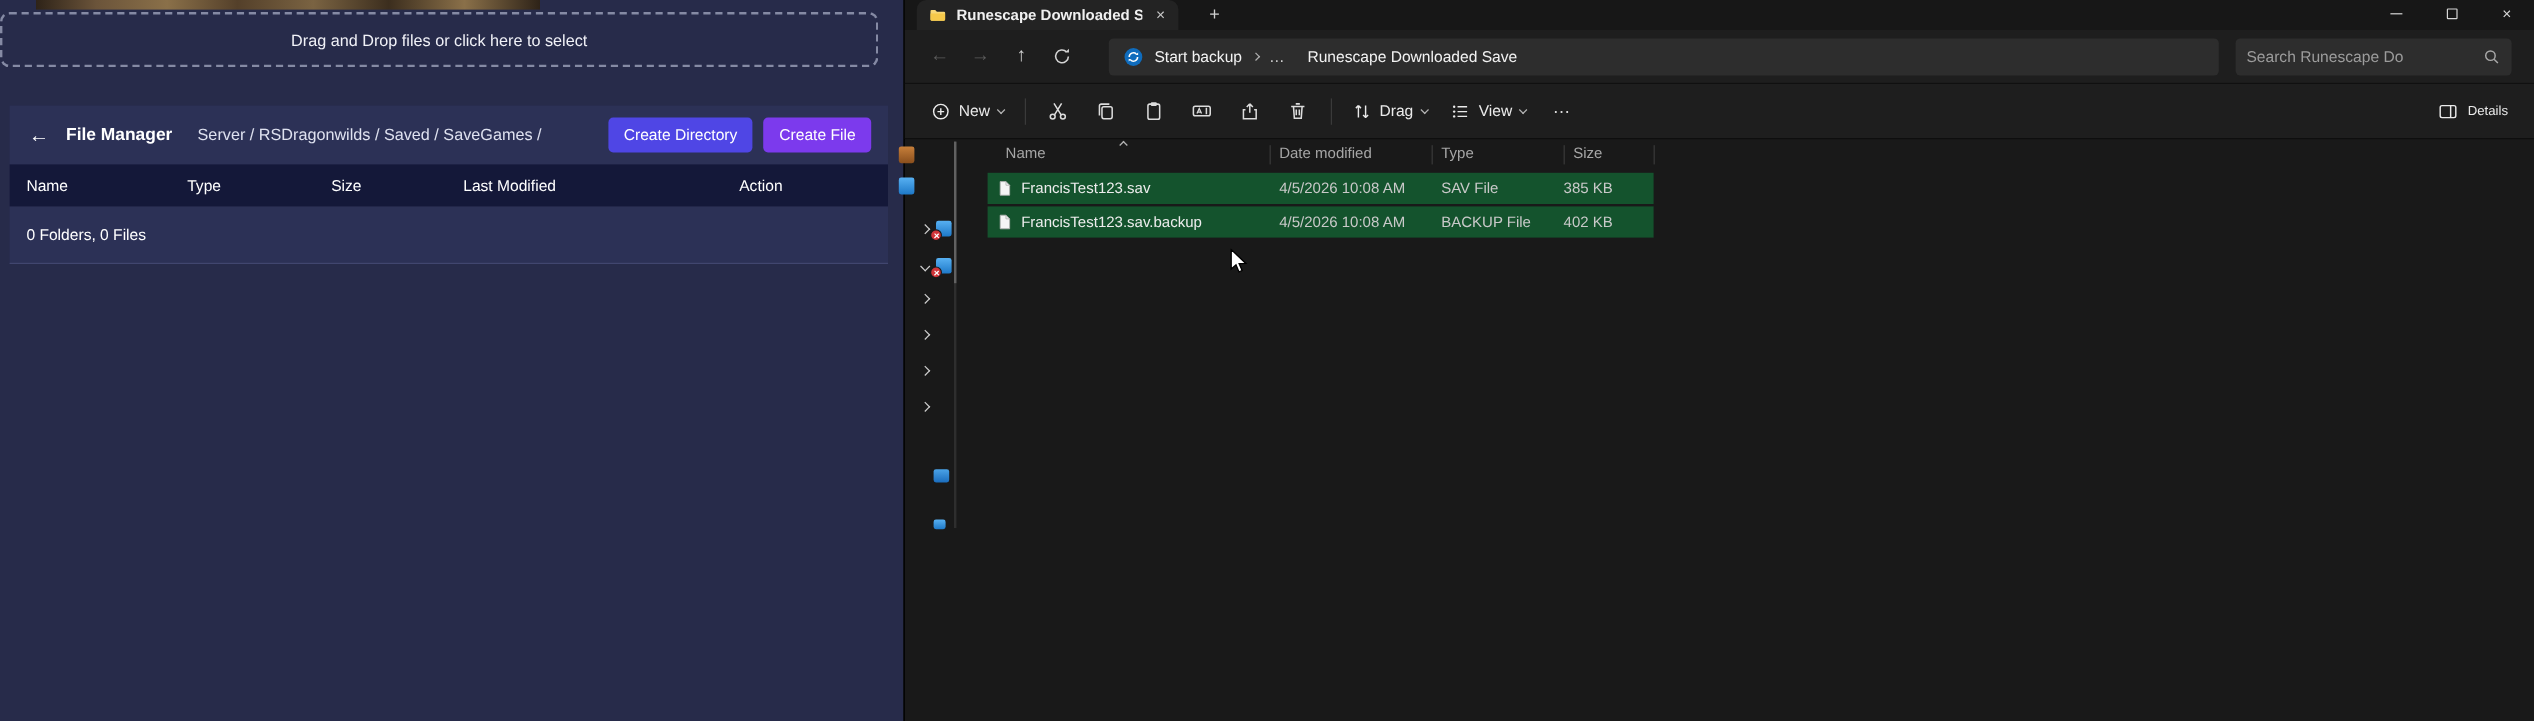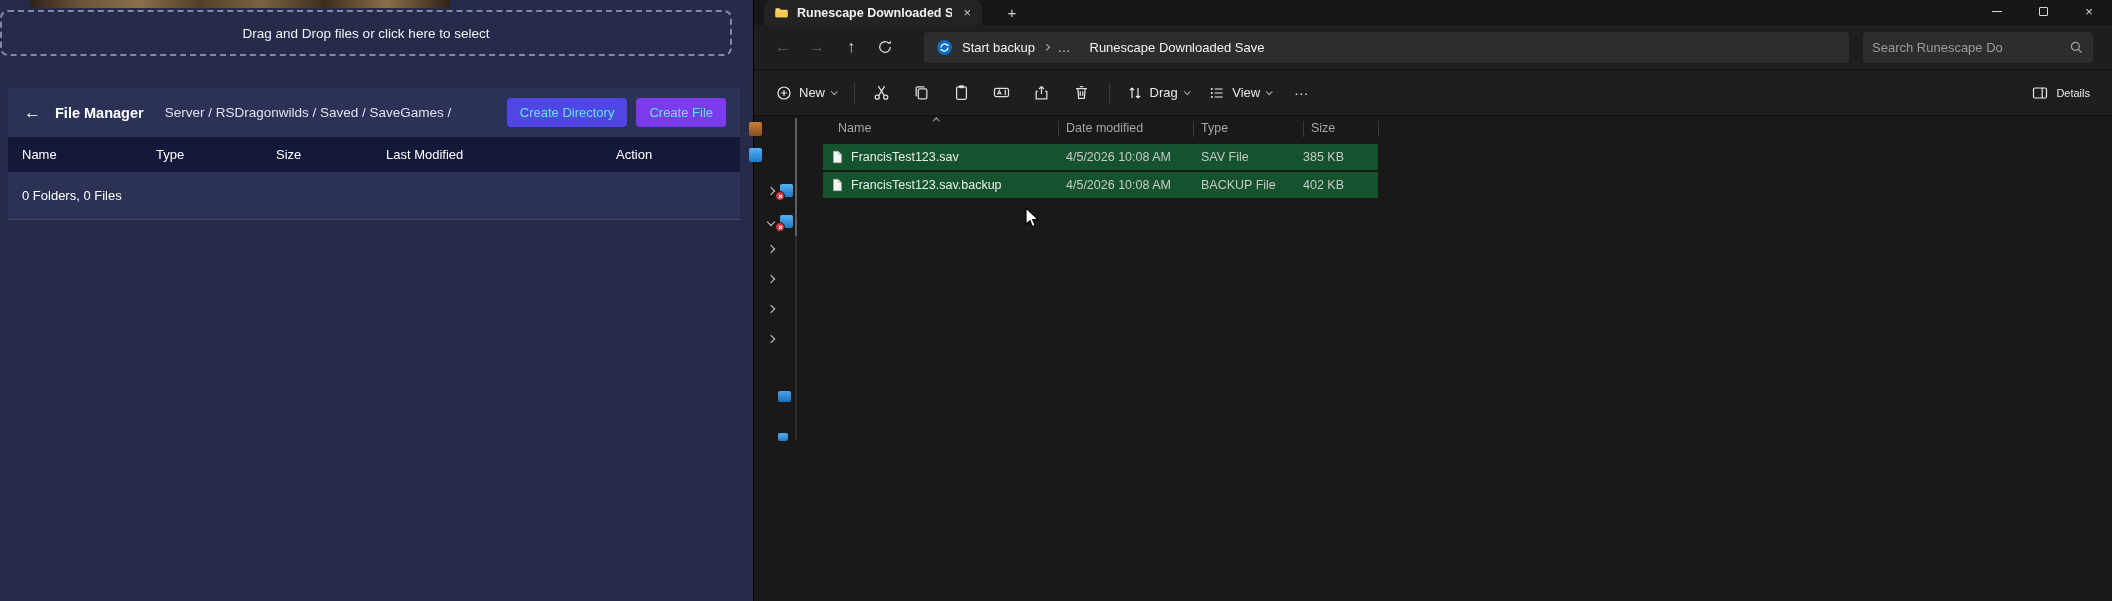--- a/index.html
+++ b/index.html
@@ -15,21 +15,21 @@
     background:linear-gradient(90deg,#2e2318,#6b543a 12%,#8a7049 26%,#54402a 40%,#7a6342 55%,#3c2e1e 70%,#8a7049 85%,#2e2318); }
   .dropzone { position:absolute; left:0; top:10px; width:732px; height:46px;
     border:2px dashed #858aa4; border-radius:8px; display:flex; align-items:center; justify-content:center;
     color:#f0f1f7; font-size:13.5px; cursor:pointer; }
   .fm-card { position:absolute; left:8px; top:88px; width:732px; background:#2c3156; border-bottom:1px solid #41466f; }
   .fm-header { height:49px; display:flex; align-items:center; padding:0 8px 0 16px; }
   .fm-back { color:#fff; font-size:17px; line-height:1; cursor:pointer; }
   .fm-title { font-weight:700; color:#fff; font-size:14.5px; margin-left:14px; }
   .fm-crumb { color:#dfe2f0; font-size:13.5px; margin-left:21px; }
   .fm-spacer { flex:1; }
-  .btn { height:29px; padding:0 13px; border:none; border-radius:4px; color:#5eead4; font-size:13px; cursor:pointer;
+  .btn { height:29px; padding:0 13px; border:none; border-radius:4px; color:#ffffff; font-size:13px; cursor:pointer;
     font-family:inherit; }
   .btn.indigo { background:#4f46e5; }
   .btn.violet { background:#7c3aed; margin-left:9px; margin-right:6px; }
   .fm-thead { height:35px; background:#141839; display:grid;
     grid-template-columns:134px 120px 110px 230px 1fr; align-items:center; padding-left:14px;
     color:#fff; font-size:13px; }
   .fm-empty { height:47px; display:flex; align-items:center; padding-left:14px; color:#fff; font-size:13px; }
 
   
   .explorer { position:absolute; left:753px; top:0; width:1359px; height:601px;

